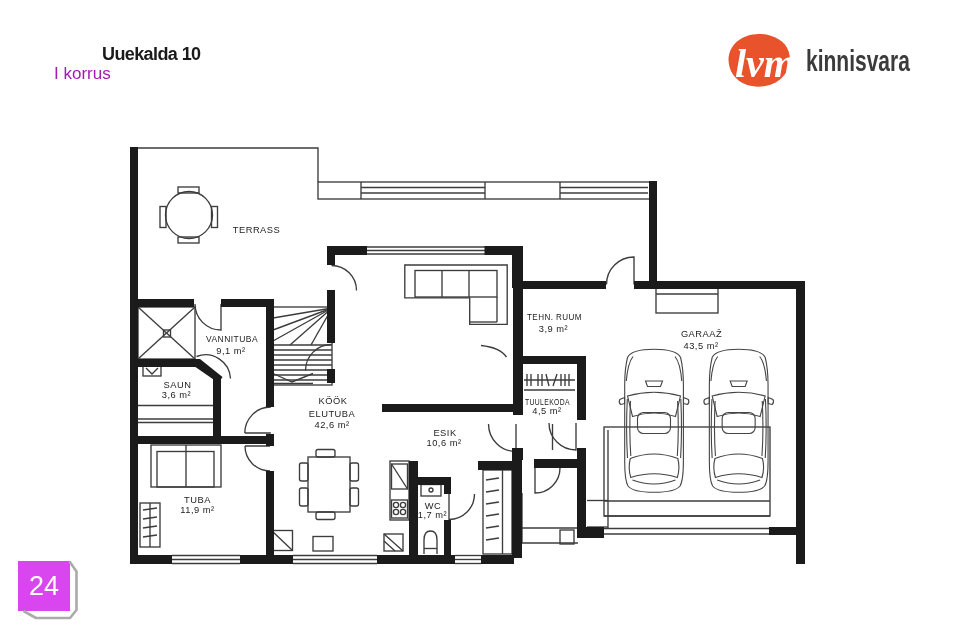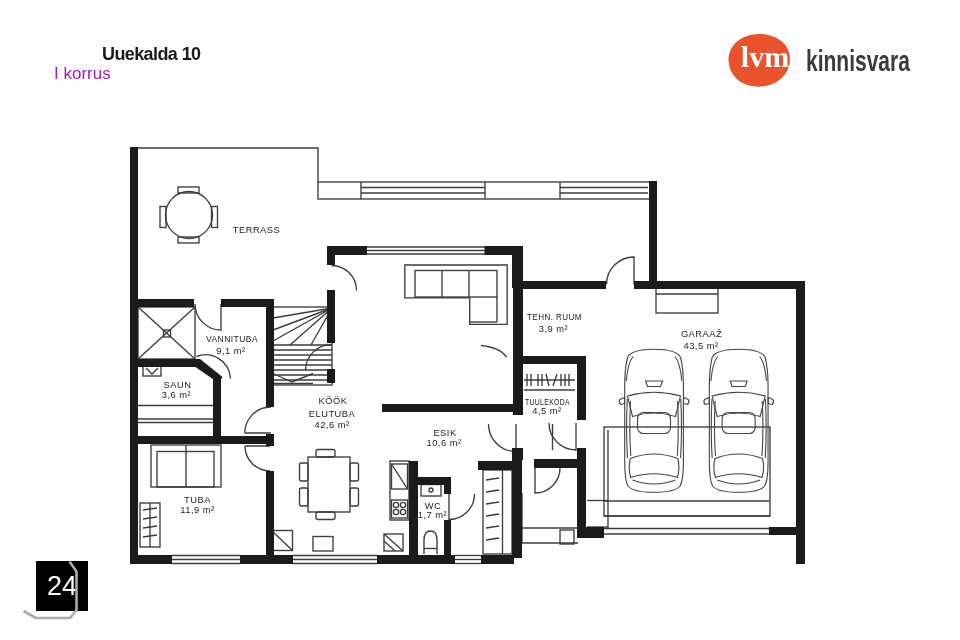--- a/index.html
+++ b/index.html
@@ -1,21 +1,21 @@
 <!DOCTYPE html>
 <html><head>
 <meta charset="utf-8">
 <style>
   html,body{margin:0;padding:0;background:#ffffff;width:960px;height:640px;overflow:hidden;}
   body{font-family:"Liberation Sans", sans-serif;}
   #hdr1{position:absolute;left:54px;top:43.5px;font-size:18px;font-weight:bold;color:#1a1a1a;letter-spacing:-0.6px;margin-left:48px;}
   #hdr2{position:absolute;left:54px;top:64px;font-size:17px;color:#a21caf;}
-    #lvm{position:absolute;z-index:5;left:729px;top:40px;width:72px;text-align:center;color:#ffffff;font-family:"Liberation Serif",serif;font-weight:bold;font-size:30px;}
+    #lvm{position:absolute;z-index:5;left:729px;top:40px;width:72px;text-align:center;color:#ffffff;font-family:"Liberation Serif",serif;font-style:italic;font-weight:bold;font-size:40px;}
   #kin{position:absolute;left:806px;top:44px;font-size:30px;font-weight:bold;color:#3b3b3b;transform:scaleX(0.70);transform-origin:0 0;}
-  #b24{position:absolute;left:18px;top:561px;width:52px;height:50px;background:#000000;color:#ffffff;font-size:27px;text-align:center;line-height:51px;margin-left:18px;}
+  #b24{position:absolute;left:18px;top:561px;width:52px;height:50px;background:#d946ef;color:#ffffff;font-size:27px;text-align:center;line-height:51px;}
   svg{position:absolute;left:0;top:0;}
   text{font-family:"Liberation Sans",sans-serif;fill:#1c1c1c;}
   .rl{font-size:9.3px;letter-spacing:0.5px;text-anchor:middle;}
 </style>
 </head>
 <body>
 <div id="hdr1">Uuekalda 10</div>
 <div id="hdr2">I korrus</div>
 <div id="lvm">lvm</div>
 <div id="kin">kinnisvara</div>

